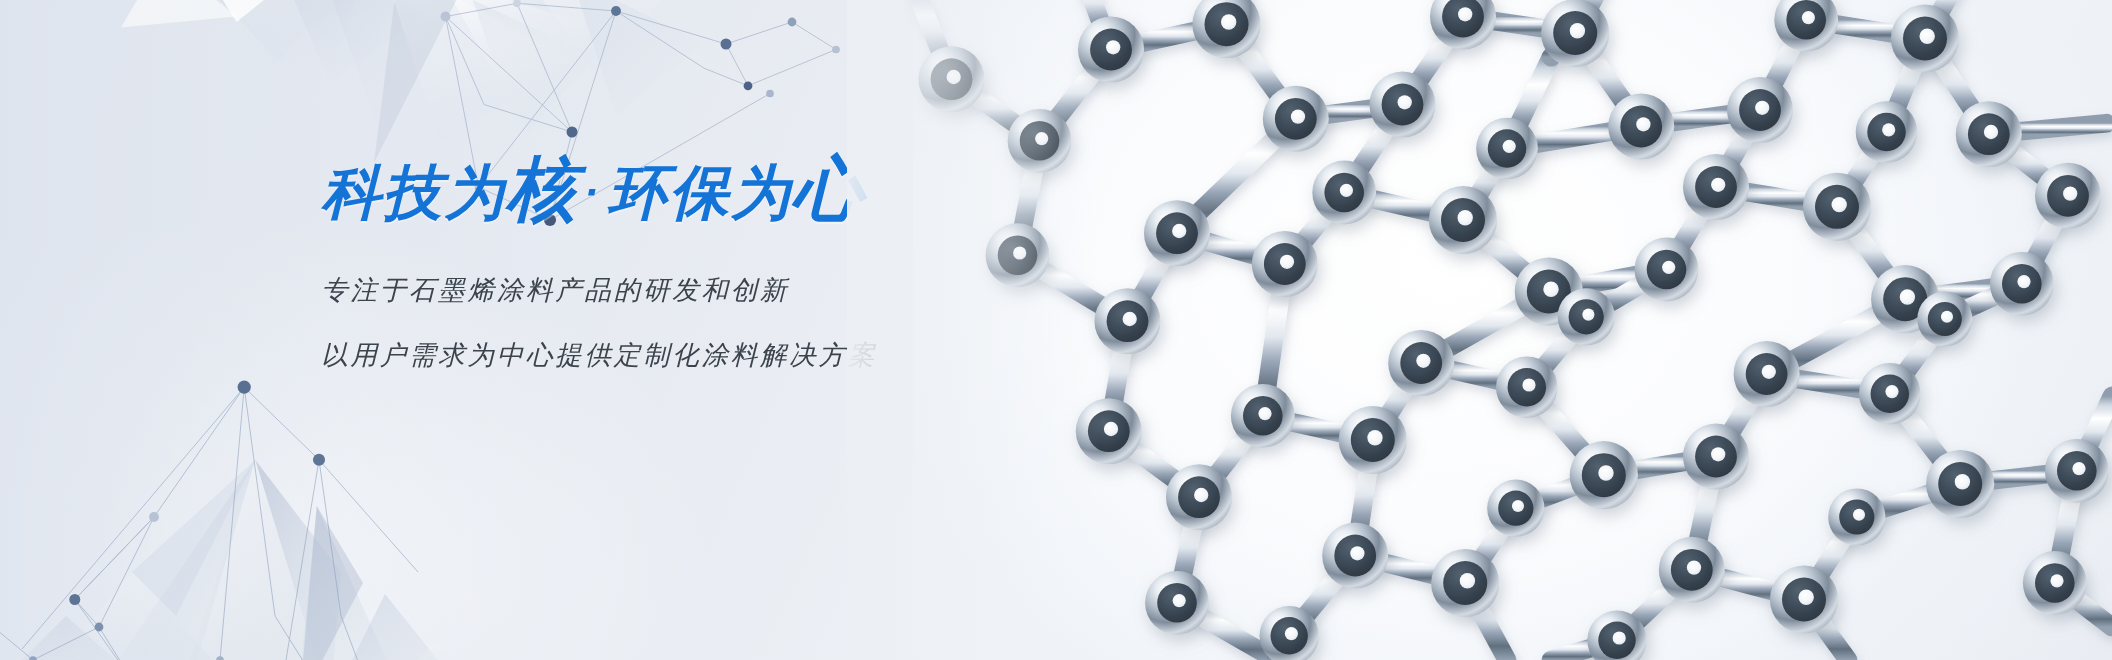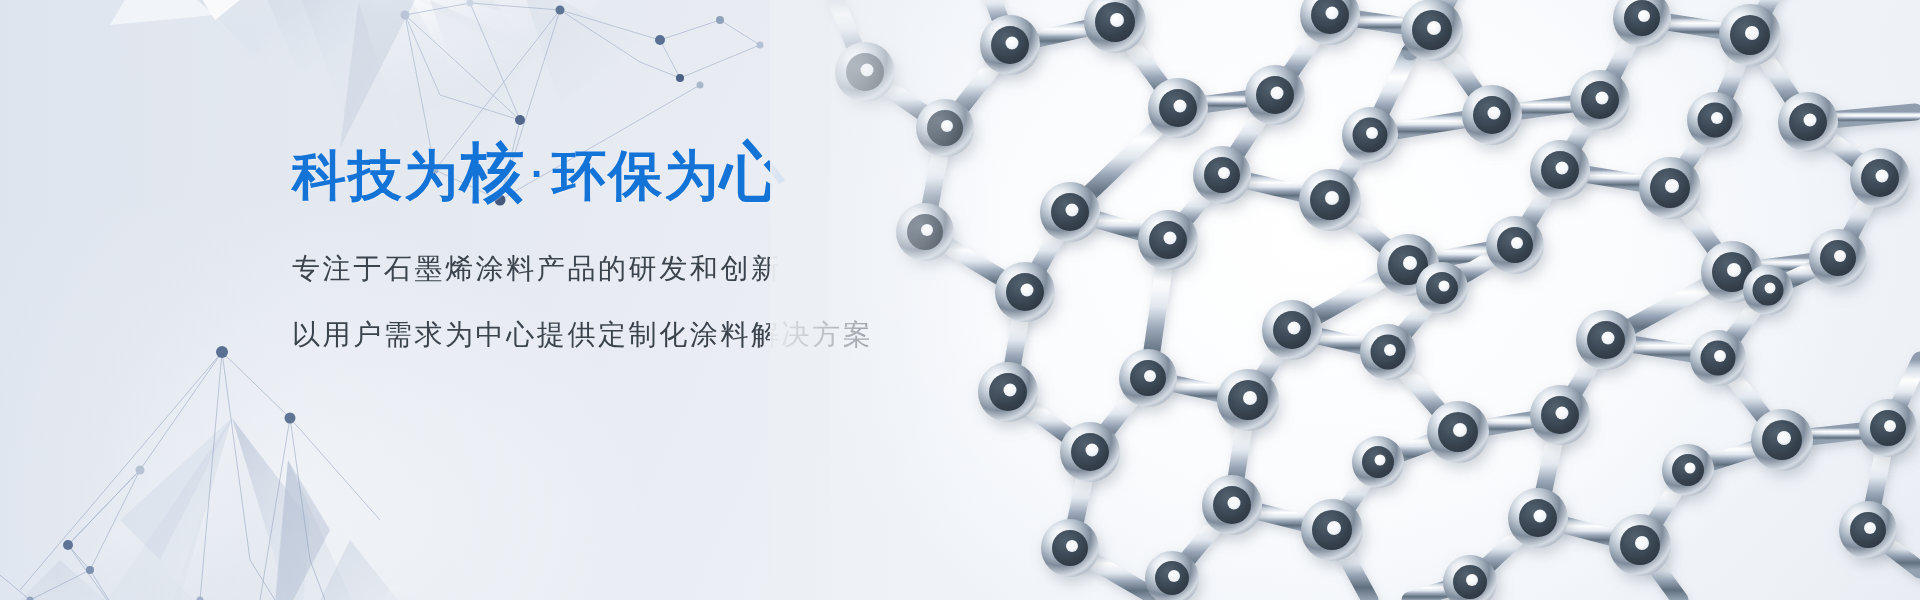--- a/index.html
+++ b/index.html
@@ -7,20 +7,21 @@
     padding: 0;
     background: #ffffff;
   }
   #banner {
     position: relative;
     width: 1920px;
     height: 600px;
     overflow: hidden;
     font-family: "Liberation Sans", "DejaVu Sans", sans-serif;
     background: linear-gradient(115deg, #e2e7ef 0%, #e6eaf1 28%, #edf0f5 52%, #f2f5f8 72%, #e9edf3 100%);
+    font-style: italic;
   }
 
   
   .bg-layer {
     position: absolute;
     inset: 0;
     pointer-events: none;
   }
   .bg-layer svg { display: block; width: 100%; height: 100%; }
 
@@ -76,21 +77,21 @@
     font-size: 40px;
     padding: 0 6px;
     position: relative;
     top: -6px;
   }
   .sub-lines {
     margin-top: 40px;
   }
   .sub-line {
     color: #3b434d;
-    font-size: 28px;
+    font-size: 24px;
     letter-spacing: 2.6px;
     line-height: 1.78;
     white-space: nowrap;
     font-weight: 400;
     margin-top: 16px;
   }
 
   
   .lattice {
     position: absolute;

